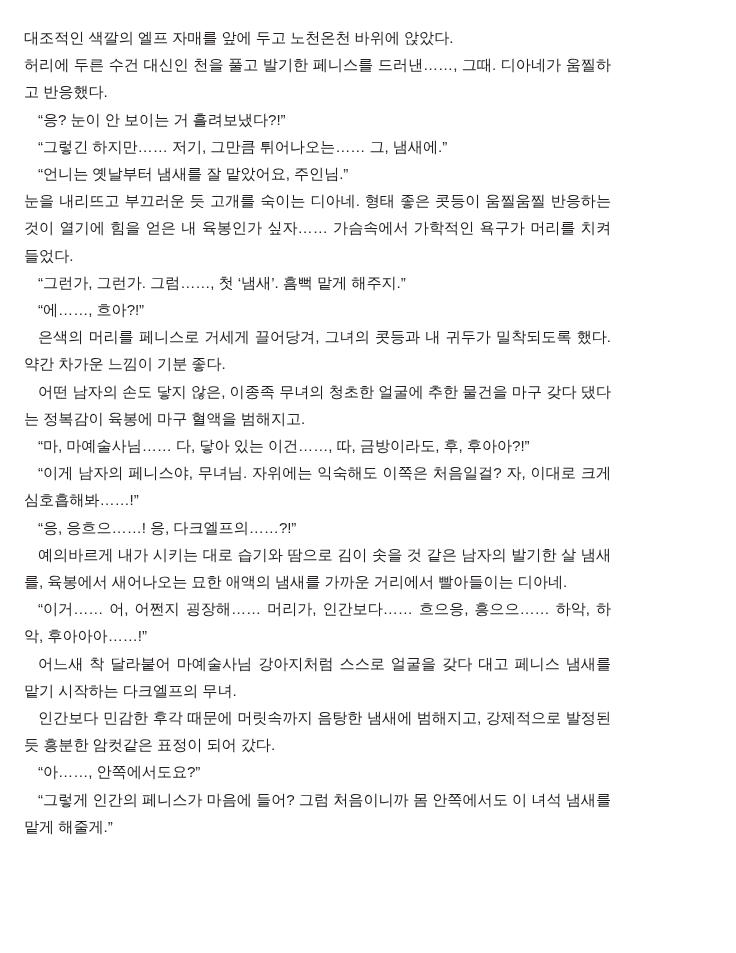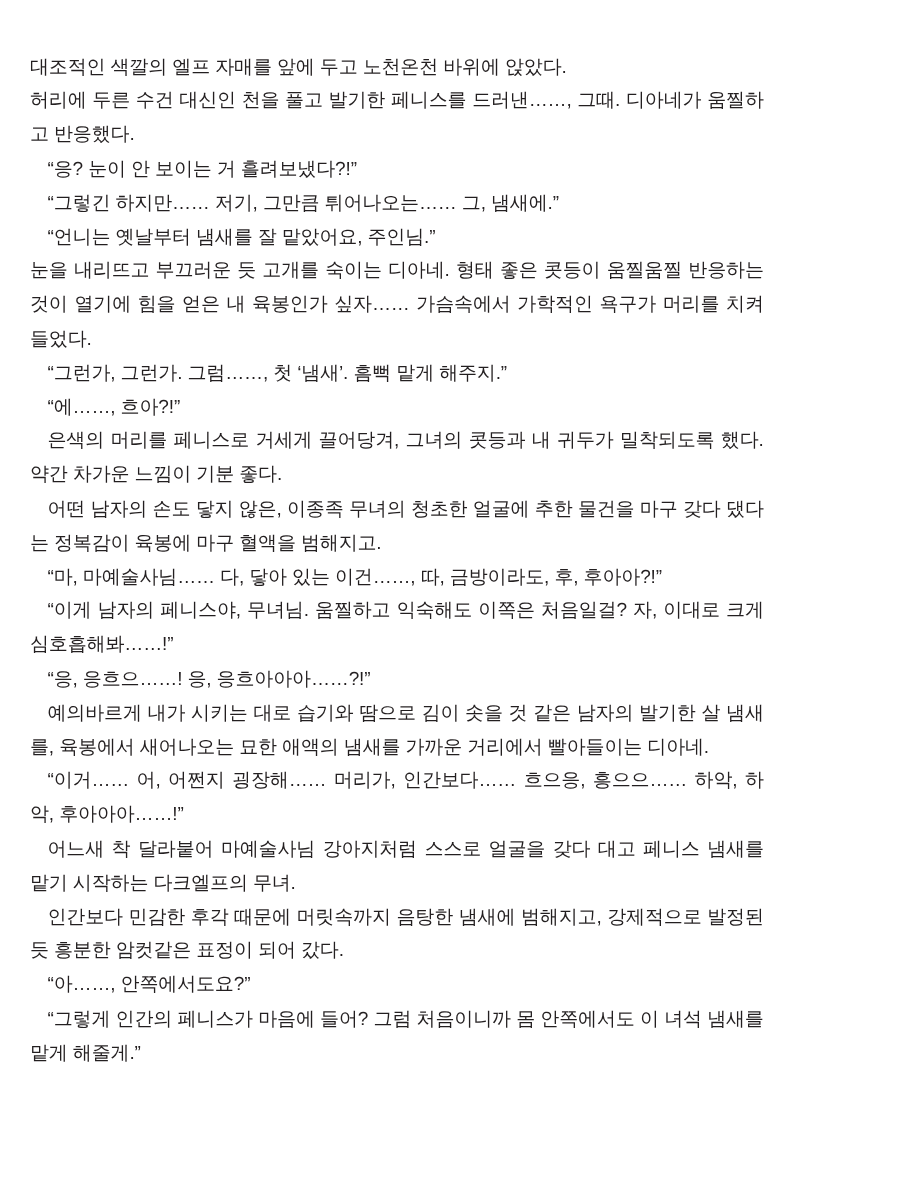--- a/index.html
+++ b/index.html
@@ -11,21 +11,21 @@
     width: 736px;
     height: 953px;
     font-family: "Liberation Sans", sans-serif;
     color: #231f20;
     overflow: hidden;
   }
   #page {
     box-sizing: border-box;
     width: 635px;
     height: 953px;
-    padding: 40px 24px 10px 24px;
+    padding: 24px 24px 10px 24px;
     background: #ffffff;
   }
   .para {
     font-size: 15.2px;
     line-height: 27.2px;
     text-align: justify;
     text-justify: inter-character;
     word-break: break-all;
     margin: 0;
     color: #231f20;
@@ -46,21 +46,21 @@
   <p class="para">허리에 두른 수건 대신인 천을 풀고 발기한 페니스를 드러낸……, 그때. 디아네가 움찔하고 반응했다.</p>
   <p class="para quote">“응? 눈이 안 보이는 거 흘려보냈다?!”</p>
   <p class="para quote">“그렇긴 하지만…… 저기, 그만큼 튀어나오는…… 그, 냄새에.”</p>
   <p class="para quote">“언니는 옛날부터 냄새를 잘 맡았어요, 주인님.”</p>
   <p class="para">눈을 내리뜨고 부끄러운 듯 고개를 숙이는 디아네. 형태 좋은 콧등이 움찔움찔 반응하는 것이 열기에 힘을 얻은 내 육봉인가 싶자…… 가슴속에서 가학적인 욕구가 머리를 치켜들었다.</p>
   <p class="para quote">“그런가, 그런가. 그럼……, 첫 ‘냄새’. 흠뻑 맡게 해주지.”</p>
   <p class="para quote">“에……, 흐아?!”</p>
   <p class="para indent">은색의 머리를 페니스로 거세게 끌어당겨, 그녀의 콧등과 내 귀두가 밀착되도록 했다. 약간 차가운 느낌이 기분 좋다.</p>
   <p class="para indent">어떤 남자의 손도 닿지 않은, 이종족 무녀의 청초한 얼굴에 추한 물건을 마구 갖다 댔다는 정복감이 육봉에 마구 혈액을 범해지고.</p>
   <p class="para quote">“마, 마예술사님…… 다, 닿아 있는 이건……, 따, 금방이라도, 후, 후아아?!”</p>
-  <p class="para quote">“이게 남자의 페니스야, 무녀님. 움찔하고 익숙해도 이쪽은 처음일걸? 자, 이대로 크게 심호흡해봐……!”</p>
-  <p class="para quote">“응, 응흐으……! 응, 응흐아아아……?!”</p>
+  <p class="para quote">“이게 남자의 페니스야, 무녀님. 자위에는 익숙해도 이쪽은 처음일걸? 자, 이대로 크게 심호흡해봐……!”</p>
+  <p class="para quote">“응, 응흐으……! 응, 다크엘프의……?!”</p>
   <p class="para indent">예의바르게 내가 시키는 대로 습기와 땀으로 김이 솟을 것 같은 남자의 발기한 살 냄새를, 육봉에서 새어나오는 묘한 애액의 냄새를 가까운 거리에서 빨아들이는 디아네.</p>
   <p class="para quote">“이거…… 어, 어쩐지 굉장해…… 머리가, 인간보다…… 흐으응, 흥으으…… 하악, 하악, 후아아아……!”</p>
   <p class="para indent">어느새 착 달라붙어 마예술사님 강아지처럼 스스로 얼굴을 갖다 대고 페니스 냄새를 맡기 시작하는 다크엘프의 무녀.</p>
   <p class="para indent">인간보다 민감한 후각 때문에 머릿속까지 음탕한 냄새에 범해지고, 강제적으로 발정된 듯 흥분한 암컷같은 표정이 되어 갔다.</p>
   <p class="para quote">“아……, 안쪽에서도요?”</p>
   <p class="para quote">“그렇게 인간의 페니스가 마음에 들어? 그럼 처음이니까 몸 안쪽에서도 이 녀석 냄새를 맡게 해줄게.”</p>
 </div>
 
 </body></html>

